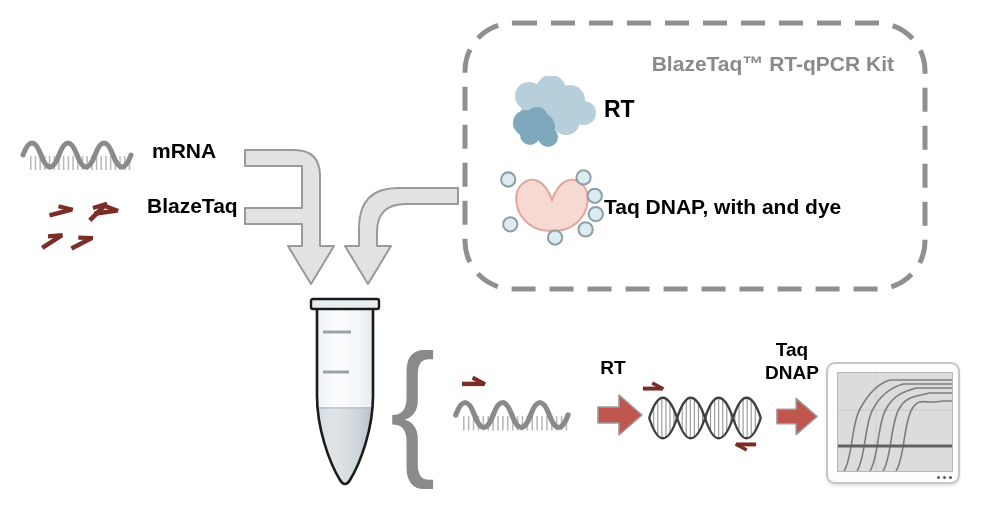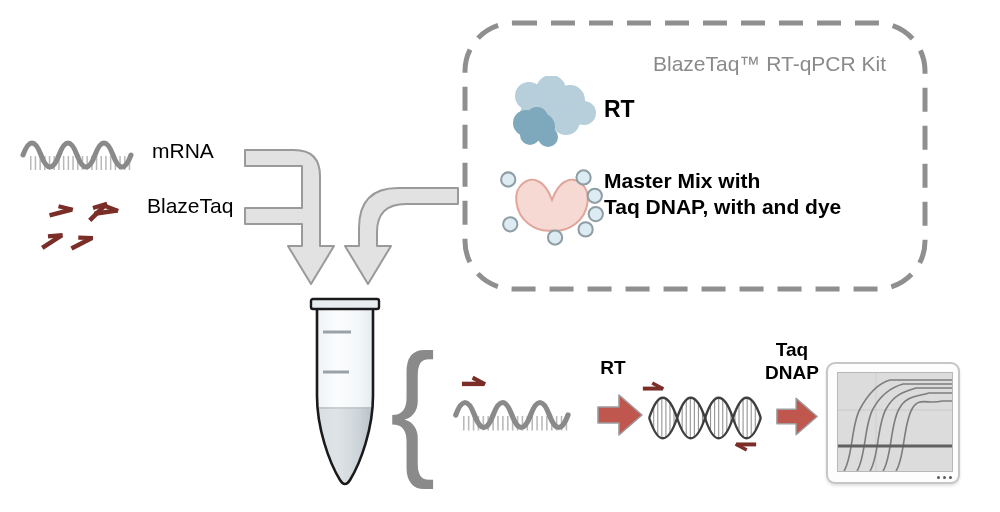--- a/index.html
+++ b/index.html
@@ -1,23 +1,23 @@
 <!DOCTYPE html>
 <html><head>
 <meta charset="utf-8">
 <style>
   html,body{margin:0;padding:0;background:#ffffff;}
   .stage{position:relative;width:1000px;height:512px;background:#ffffff;overflow:hidden;
          font-family:"Liberation Sans",sans-serif;}
   .abs{position:absolute;}
-  .lbl{font-weight:normal;color:#000;white-space:nowrap;}
+  .lbl{font-weight:bold;color:#000;white-space:nowrap;}
   .lbl-mrna{left:152px;top:139px;font-size:21px;}
   .lbl-primers{left:147px;top:194px;font-size:21px;}
   .kitbox{left:460px;top:18px;width:470px;height:276px;}
-  .kit-title{right:44px;top:34px;font-size:21px;font-weight:normal;color:#8a8a8a;white-space:nowrap;}
+  .kit-title{right:36px;top:34px;font-size:21px;font-weight:bold;color:#8a8a8a;white-space:nowrap;}
   .rt-big{left:144px;top:78px;font-size:23px;font-weight:bold;color:#000;}
   .mm-text{left:144px;top:150px;font-size:21px;font-weight:bold;color:#000;line-height:26px;white-space:nowrap;}
   .ital{}
   .brace{left:390px;top:336px;font-size:148px;line-height:142px;color:#8a8a8a;
          transform:scaleX(0.92);transform-origin:left top;font-weight:400;}
   .step-lbl{font-size:19px;font-weight:bold;color:#000;text-align:center;}
   .rt-step{left:583px;top:357px;width:60px;}
   .taq-step{left:752px;top:338px;width:80px;line-height:23px;}
   .screen{left:826px;top:362px;width:134px;height:122px;background:#fdfdfd;
           border:2px solid #c6c6c6;border-radius:9px;box-sizing:border-box;
@@ -94,21 +94,21 @@
         <circle cx="12" cy="12" r="7"></circle>
           <circle cx="86" cy="10" r="7"></circle>
         <circle cx="97" cy="28" r="7"></circle>
           <circle cx="98" cy="46" r="7"></circle>
         <circle cx="58" cy="69" r="7"></circle>
           <circle cx="14" cy="56" r="7"></circle>
         <circle cx="88" cy="61" r="7"></circle>
       </g>
     </svg>
     <div class="abs mm-text">
-      <span>Master Mix with</span><br>
+      <br>
       <span class="ital">Taq</span><span> DNAP, with and dye</span>
     </div>
   </div>
 
   <svg class="abs" style="left:300px;top:296px" width="90" height="196" viewBox="0 0 90 196">
     <defs>
       <linearGradient id="tubeBody" x1="0" y1="0" x2="1" y2="0">
         <stop offset="0" stop-color="#dfe8ed"></stop>
           <stop offset="0.35" stop-color="#f9fbfc"></stop>
         <stop offset="0.75" stop-color="#e9f0f4"></stop>

